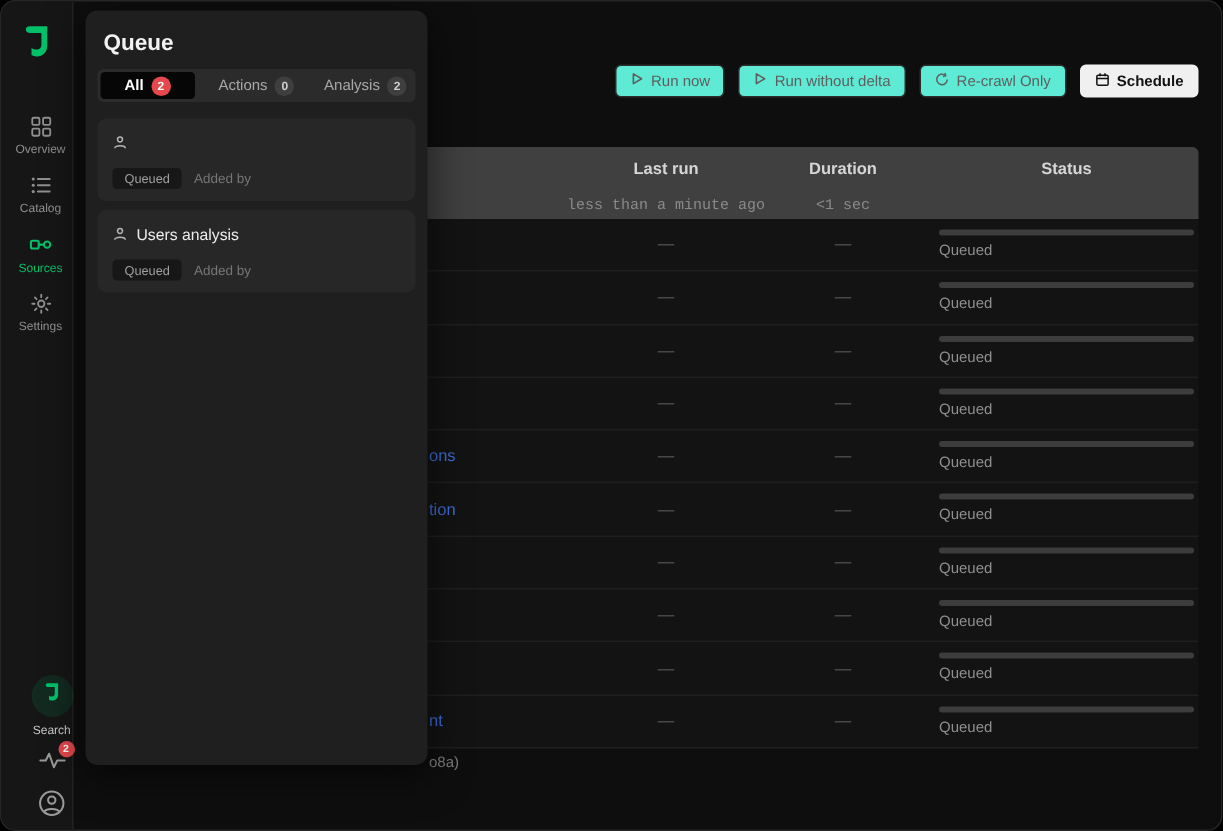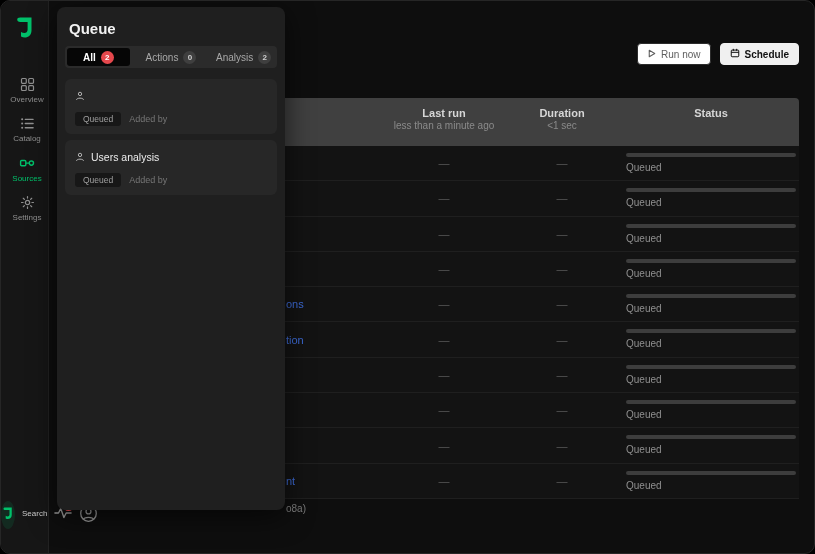--- a/index.html
+++ b/index.html
@@ -17,47 +17,47 @@
     position:absolute; left:0; top:0; width:48px; height:100%;
     background:#161616; border-right:1px solid #222; z-index:3;
   }
   .logo { position:absolute; top:14px; left:50%; transform:translateX(-50%); }
   .nav { position:absolute; top:76px; left:0; width:52px;
          display:flex; flex-direction:column; gap:12px; align-items:center; }
   .nav-item { display:flex; flex-direction:column; align-items:center; gap:3px;
               color:#8f8f8f; font-size:8px; cursor:pointer; width:48px; }
   .nav-item.active { color:#00c16a; }
   .nav-item svg { display:block; }
-  .sidebar-bottom { position:absolute; bottom:24px; left:0; width:67px;
-                    display:flex; flex-direction:row; align-items:center; gap:7px; }
+  .sidebar-bottom { position:absolute; bottom:4px; left:0; width:67px;
+                    display:flex; flex-direction:column; align-items:center; gap:7px; }
   .search-circle { width:28px; height:28px; border-radius:50%;
                    background:rgba(0,193,106,.12); display:flex; align-items:center; justify-content:center; }
   .search-label { font-size:8px; color:#c9c9c9; margin-top:-3px; }
   .icon-btn { position:relative; color:#9a9a9a; display:flex; align-items:center; justify-content:center;
               width:26px; height:22px; cursor:pointer; }
   .mini-badge { position:absolute; top:-4px; right:-2px; min-width:11px; height:11px; border-radius:6px;
                 background:#e5484d; color:#fff; font-size:7px; font-weight:bold;
                 display:flex; align-items:center; justify-content:center; padding:0 2px; }
 
   
   .main { position:absolute; left:48px; top:0; right:0; bottom:0; }
 
   .toolbar { position:absolute; top:42px; right:15px; display:flex; gap:9px; z-index:1; }
   .btn { height:22px; padding:0 9px; display:flex; align-items:center; gap:5px;
          font-size:10px; border-radius:4px; border:1px solid #2c2c2c;
-         background:#ffffff; color:#5f5f5f; cursor:pointer; font-family:inherit; }
+         background:#5eead4; color:#5f5f5f; cursor:pointer; font-family:inherit; }
   .btn svg { flex:none; }
   .btn.primary { background:#f0f0f0; border-color:#f0f0f0; color:#111; font-weight:bold; }
 
   .thead { position:absolute; left:16px; right:15px; top:97px; height:48px;
            background:#404040; border-radius:4px 4px 0 0; }
   .thead .hlabel { position:absolute; top:9px; transform:translateX(-50%);
                    font-size:11px; font-weight:bold; color:#d6d6d6; white-space:nowrap; }
-  .thead .hvalue { position:absolute; top:22px; transform:translateX(-50%);
-                   font-size:10px; color:#8a8a8a; white-space:nowrap; }
+  .thead .hvalue { position:absolute; top:34px; transform:translateX(-50%);
+                   font-size:10px; color:#8a8a8a; white-space:nowrap;font-family:Liberation Mono, monospace; }
   .h-lastrun { left:379px; } .h-duration { left:497px; } .h-status { left:646px; }
 
   .tbody { position:absolute; left:16px; right:15px; top:145px; background:#131313; }
   .trow { position:relative; height:35.3px; border-bottom:1px solid #1f1f1f; }
   .row-name { position:absolute; left:221px; top:50%; transform:translateY(-50%);
               font-size:11px; color:#3d6bd6; text-decoration:none; cursor:pointer; white-space:nowrap; }
   .dash { position:absolute; top:50%; transform:translate(-50%,-50%);
           font-size:11px; color:#5b5b5b; }
   .d1 { left:379px; } .d2 { left:497px; }
   .status-cell { position:absolute; left:561px; top:7px; width:170px; }
@@ -191,20 +191,37 @@
 
     <div class="toolbar">
       <button class="btn">
         <span>
           <svg width="9" height="9" viewBox="0 0 10 10">
               <path d="M2.5 1.4 L8.6 5 L2.5 8.6 Z" fill="none" stroke="currentColor" stroke-width="1.2" stroke-linejoin="round"></path>
             </svg>
         </span>
         <span>Run now</span>
       </button>
+      <button class="btn">
+        <span>
+          <svg width="9" height="9" viewBox="0 0 10 10">
+              <path d="M2.5 1.4 L8.6 5 L2.5 8.6 Z" fill="none" stroke="currentColor" stroke-width="1.2" stroke-linejoin="round"></path>
+            </svg>
+        </span>
+        <span>Run without delta</span>
+      </button>
+      <button class="btn">
+        <span>
+          <svg width="10" height="10" viewBox="0 0 12 12">
+              <path d="M10.2 6 A4.2 4.2 0 1 1 8.8 2.8" fill="none" stroke="currentColor" stroke-width="1.2"></path>
+              <path d="M8.4 0.8 L9 3.1 L6.7 3.6" fill="none" stroke="currentColor" stroke-width="1.2" stroke-linejoin="round"></path>
+            </svg>
+        </span>
+        <span>Re-crawl Only</span>
+      </button>
       <button class="btn primary">
         <span>
           <svg width="10" height="10" viewBox="0 0 12 12">
               <g fill="none" stroke="currentColor" stroke-width="1.2">
                 <rect x="1.5" y="2.5" width="9" height="8" rx="1"></rect>
                 <path d="M1.5 5.2 H10.5 M4 1 V3.4 M8 1 V3.4"></path>
               </g>
             </svg>
         </span>
         <span>Schedule</span>

